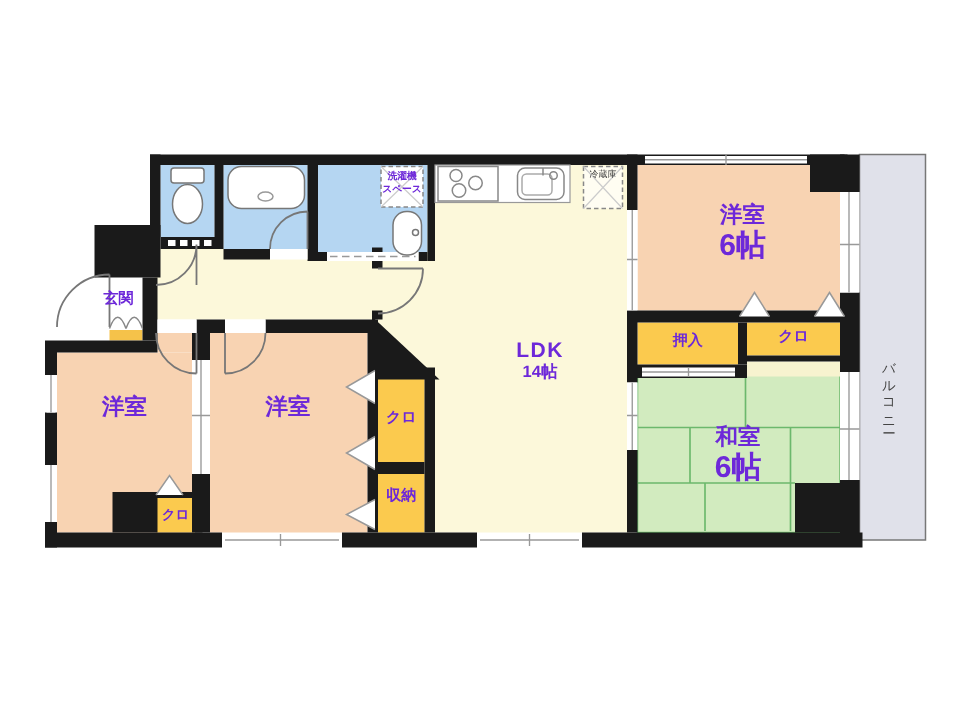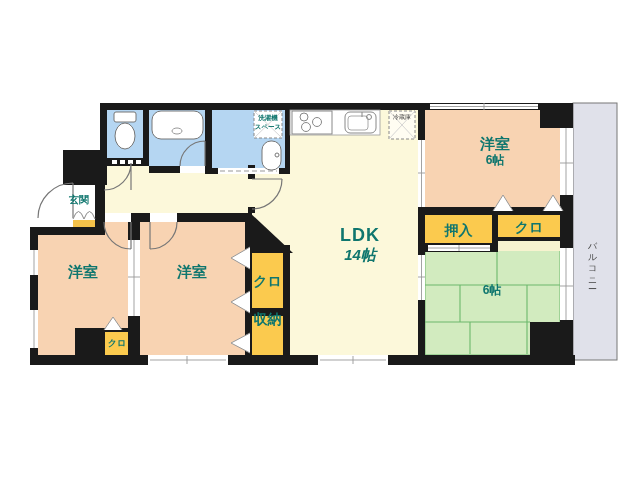--- a/index.html
+++ b/index.html
@@ -1,26 +1,26 @@
 <!DOCTYPE html>
 <html><head>
 <meta charset="utf-8">
 <style>
   html,body{margin:0;padding:0;background:#fff;}
   .canvas{position:relative;width:640px;height:480px;background:#ffffff;overflow:hidden;
           font-family:"Liberation Sans","DejaVu Sans",sans-serif;}
   .plan-svg{position:absolute;left:0;top:0;}
-  .lbl{position:absolute;text-align:center;color:#0f766e;font-weight:700;line-height:1.18;
+  .lbl{position:absolute;text-align:center;color:#6d28d9;font-weight:700;line-height:1.18;
        pointer-events:none;white-space:nowrap;}
   .lbl .l1,.lbl .l2{display:block;}
   .room-big .l1{font-size:15px;}
-  .room-big .l2{font-size:12px;}
-  .ldk-lbl .l1{font-size:18px;letter-spacing:1px;text-align:center;}
-  .ldk-lbl .l2{font-size:15px;font-style:italic;}
-  .small-lbl{font-size:14px;}
+  .room-big .l2{font-size:20px;}
+  .ldk-lbl .l1{font-size:14px;letter-spacing:1px;text-align:center;}
+  .ldk-lbl .l2{font-size:11px;}
+  .small-lbl{font-size:10px;}
   .tiny-lbl{font-size:9px;}
   .genkan-lbl{font-size:10px;}
   .laundry-lbl{font-size:6.5px;font-weight:700;line-height:1.45;}
   .fridge-lbl{font-size:6px;font-weight:400;color:#333;}
   .balcony-lbl{writing-mode:vertical-rl;text-orientation:upright;font-size:9px;
                letter-spacing:2px;font-weight:400;color:#444;height:110px;}
 </style>
 </head>
 <body>
 
@@ -204,32 +204,33 @@
 
 <div class="lbl ldk-lbl" style="left:310px;top:225px;width:100px">
   <span class="l1">LDK</span>
   <span class="l2">14帖</span>
 </div>
 <div class="lbl room-big" style="left:445px;top:135px;width:100px">
   <span class="l1">洋室</span>
   <span class="l2">6帖</span>
 </div>
 <div class="lbl room-big" style="left:442px;top:283px;width:100px">
+  <span class="l1">和室</span>
   <span class="l2">6帖</span>
 </div>
 <div class="lbl room-big" style="left:142px;top:263px;width:100px">
   <span class="l1">洋室</span>
 </div>
 <div class="lbl room-big" style="left:33px;top:263px;width:100px">
   <span class="l1">洋室</span>
 </div>
 <div class="lbl small-lbl" style="left:425px;top:222px;width:67px">押入</div>
 <div class="lbl small-lbl" style="left:498px;top:219px;width:62px">クロ</div>
 <div class="lbl small-lbl" style="left:252px;top:273px;width:31px">クロ</div>
-<div class="lbl small-lbl" style="left:252px;top:311px;width:31px">収納</div>
+<div class="lbl small-lbl" style="left:252px;top:325px;width:31px">収納</div>
 <div class="lbl tiny-lbl" style="left:104px;top:338px;width:26px">クロ</div>
 <div class="lbl genkan-lbl" style="left:62px;top:194px;width:34px">玄関</div>
 <div class="lbl laundry-lbl" style="left:253px;top:113px;width:30px">
   <span class="l1">洗濯機</span>
   <span class="l2">スペース</span>
 </div>
 <div class="lbl fridge-lbl" style="left:389px;top:114px;width:26px">冷蔵庫</div>
 <div class="lbl balcony-lbl" style="left:587px;top:205px;">バルコニー</div>
 
 </div>

